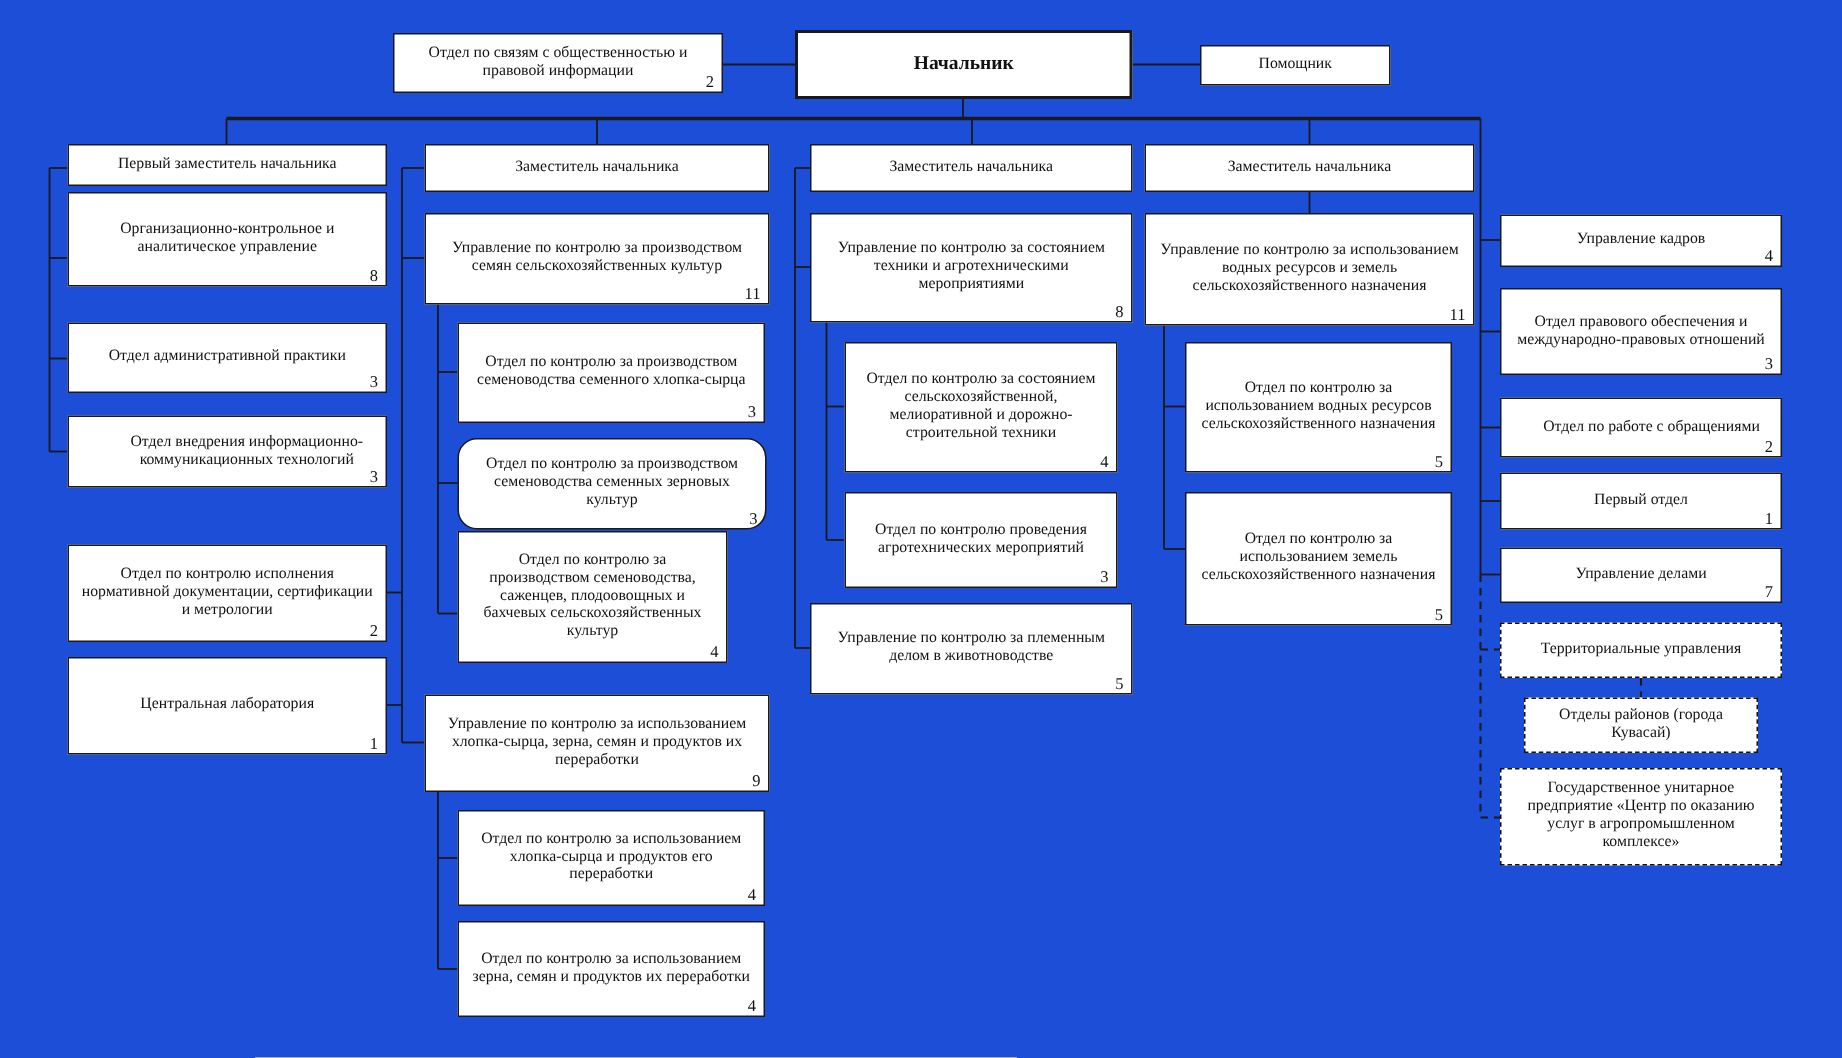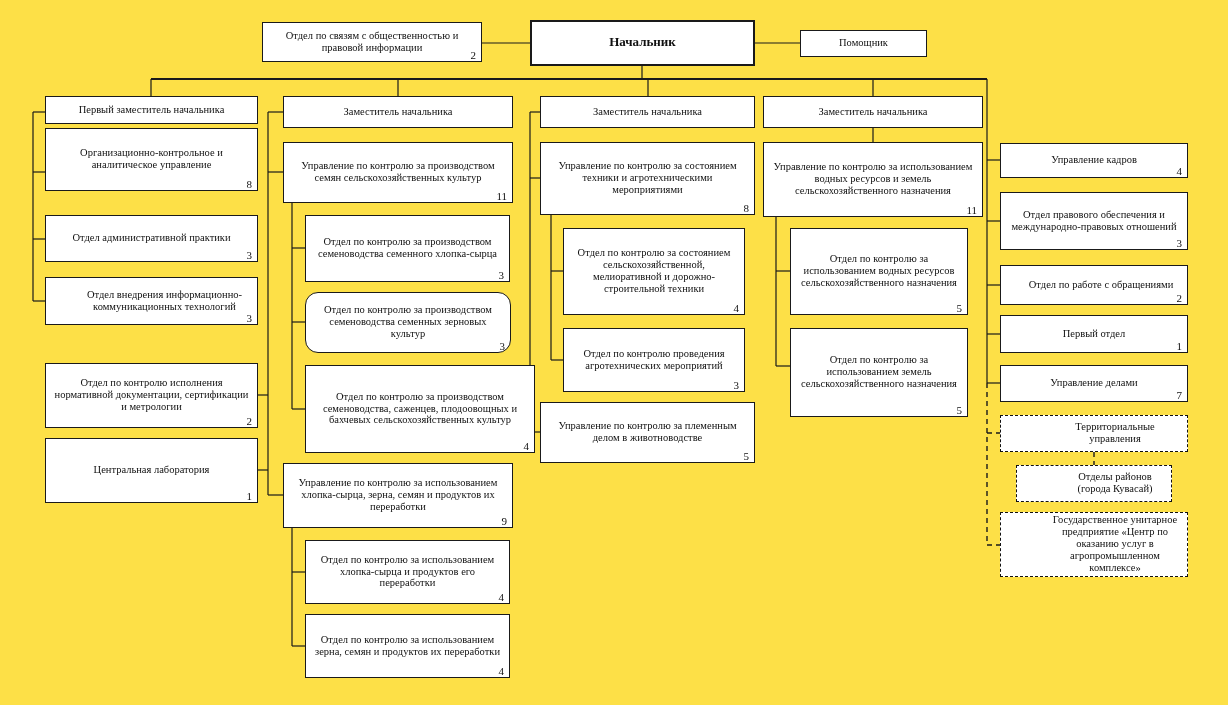--- a/index.html
+++ b/index.html
@@ -1,32 +1,32 @@
 <!DOCTYPE html>
 <html><head>
 <meta charset="utf-8">
 <style>
   html,body{margin:0;padding:0;background:#fff;}
   #canvas{
-    position:relative;width:1228px;height:705px;background:#fde047;
+    position:relative;width:1228px;height:705px;background:#1d4ed8;
     font-family:"Liberation Serif","DejaVu Serif",serif;color:#111;
     overflow:hidden;
   }
   #connectors{position:absolute;left:0;top:0;}
   .node{
     position:absolute;box-sizing:border-box;background:#fff;
     border:1px solid #1a1a1a;
     display:flex;align-items:center;justify-content:center;
     text-align:center;font-size:10.5px;line-height:1.13;
     padding:2px 6px 3px 6px;
   }
   .node .lbl{display:block;width:100%;}
   .node .cnt{position:absolute;right:5px;bottom:0;font-size:11px;line-height:1.1;}
   .node.bold{font-weight:bold;font-size:13px;border-width:2px;justify-content:flex-end;}
-  .node.dashed{border:1.6px dashed #111;padding-left:48px;}
+  .node.dashed{border:1.6px dashed #111;}
   line{stroke:#1a1a1a;stroke-width:1.2;}
   line.thick{stroke-width:2.2;}
   line.dash{stroke-width:1.4;stroke-dasharray:5 4;}
 </style>
 </head>
 <body>
 
 <div id="canvas">
   <svg id="connectors" width="1228" height="705" viewBox="0 0 1228 705">
 
@@ -126,21 +126,21 @@
         <span class="cnt">11</span>
       </div>
       <div class="node" style="left: 305px; top: 215px; width: 205px; height: 67px;">
         <span class="lbl">Отдел по контролю за производством семеноводства семенного хлопка-сырца</span>
         <span class="cnt">3</span>
       </div>
       <div class="node" style="left: 305px; top: 292px; width: 206px; height: 61px; border-radius: 13px;">
         <span class="lbl">Отдел по контролю за производством семеноводства семенных зерновых культур</span>
         <span class="cnt">3</span>
       </div>
-      <div class="node" style="left: 305px; top: 365px; width: 230px; height: 88px;">
+      <div class="node" style="left: 305px; top: 354px; width: 180px; height: 88px;">
         <span class="lbl">Отдел по контролю за производством семеноводства, саженцев, плодоовощных и бахчевых сельскохозяйственных культур</span>
         <span class="cnt">4</span>
       </div>
       <div class="node" style="left: 283px; top: 463px; width: 230px; height: 65px;">
         <span class="lbl">Управление по контролю за использованием хлопка-сырца, зерна, семян и продуктов их переработки</span>
         <span class="cnt">9</span>
       </div>
       <div class="node" style="left: 305px; top: 540px; width: 205px; height: 64px;">
         <span class="lbl">Отдел по контролю за использованием хлопка-сырца и продуктов его переработки</span>
         <span class="cnt">4</span>

